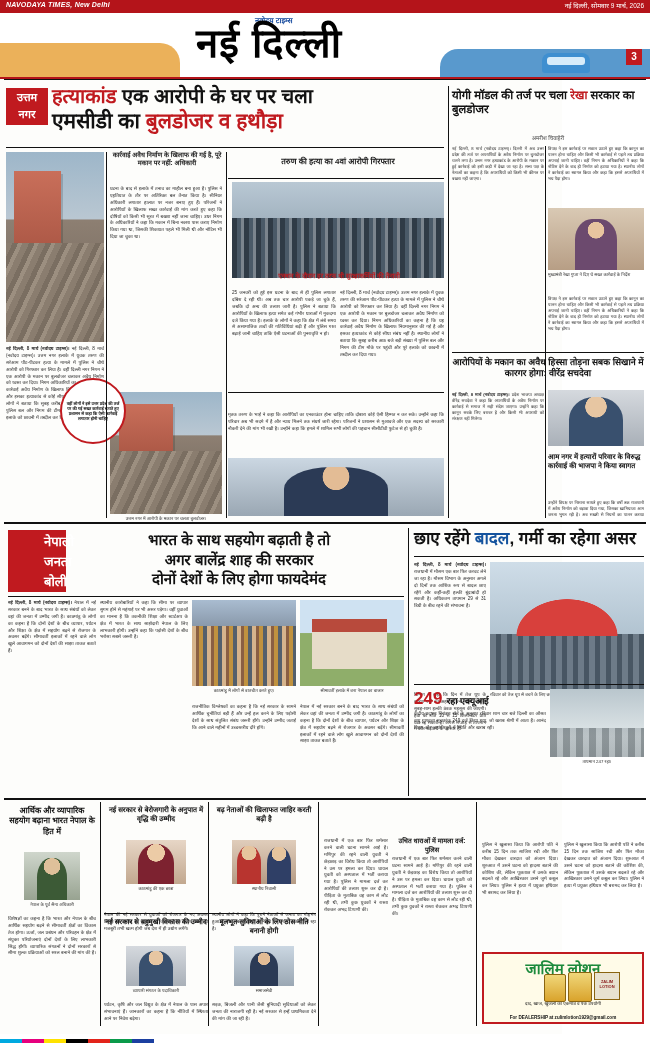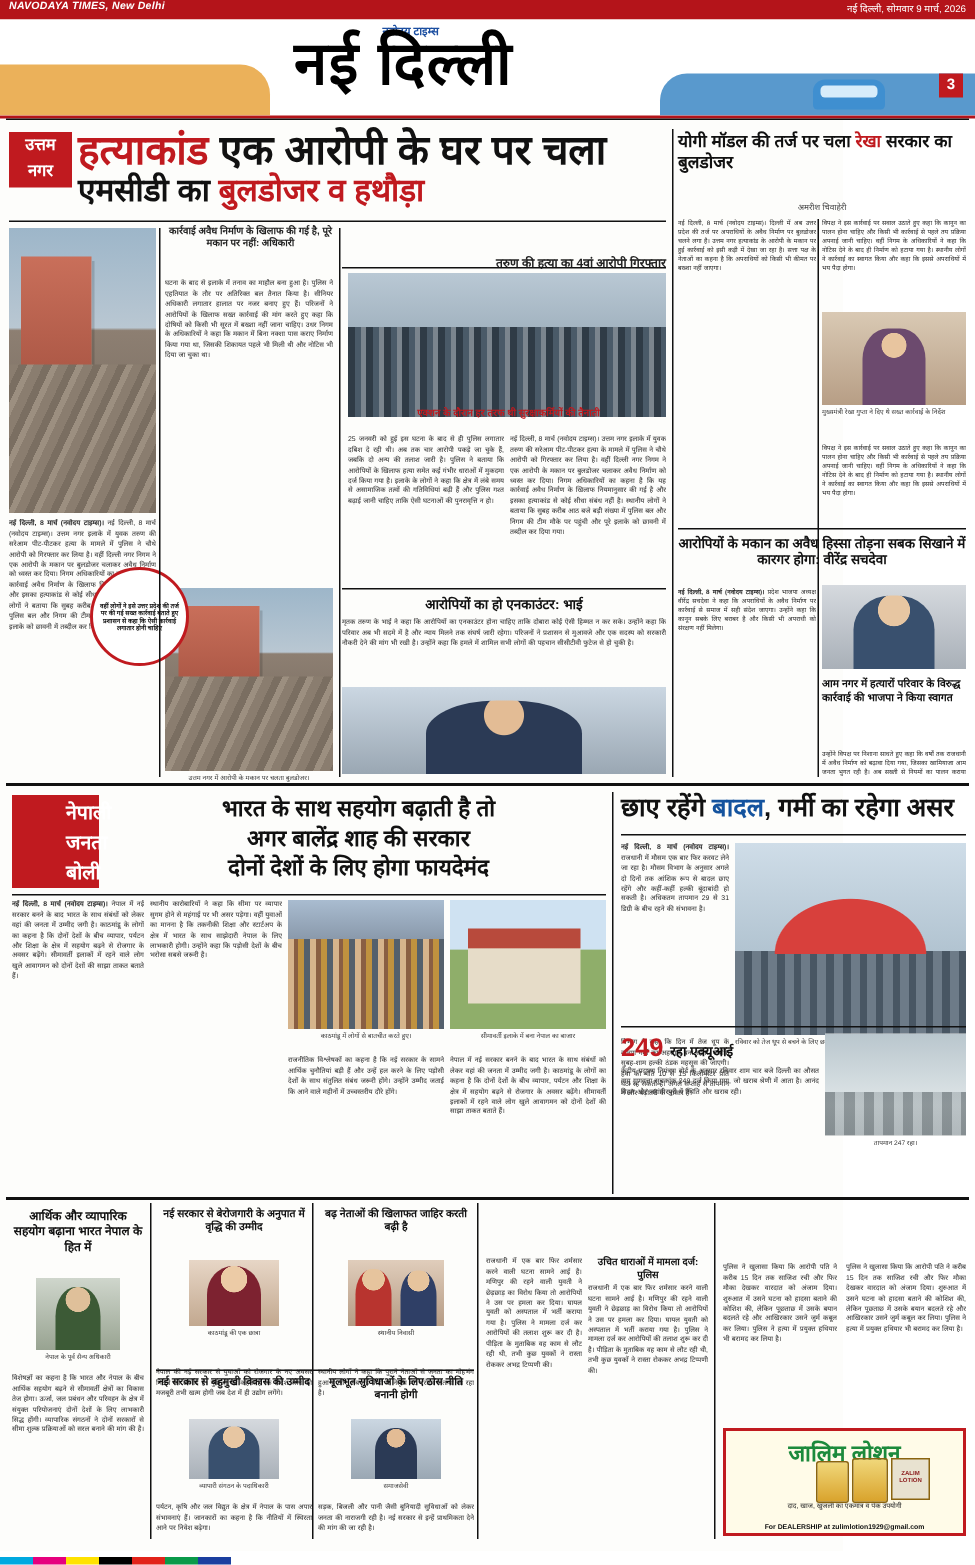--- a/index.html
+++ b/index.html
@@ -127,36 +127,36 @@
   </div>
 
   <div class="rule" style="left:4px;top:79px;width:642px;height:1px;"></div>
 
   <div class="kicker" style="position:absolute;left:6px;top:88px;width:42px;height:36px;font-size:11px;line-height:17px;padding-top:1px;">
     <div>उत्तम</div>
     <div>नगर</div>
   </div>
 
   <div class="box" style="left:52px;top:86px;width:392px;">
-    <div class="hl" style="font-size:27px;">
+    <div class="hl" style="font-size:20px;">
       <span class="red">हत्याकांड</span>
       <span>एक आरोपी के घर पर चला</span>
     </div>
     <div class="hl" style="font-size:21px;margin-top:3px;">
       <span>एमसीडी का</span>
       <span class="red">बुलडोजर व हथौड़ा</span>
     </div>
   </div>
 
   <div class="rule" style="left:6px;top:147px;width:438px;height:1px;"></div>
 
   <div class="box sub" style="left:108px;top:151px;width:118px;font-weight:bold;text-align:center;">
     <span>कार्रवाई अवैध निर्माण के खिलाफ की गई है, पूरे मकान पर नहीं: अधिकारी</span>
   </div>
-  <div class="box sub" style="left:232px;top:157px;width:212px;font-weight:bold;text-align:right;font-size:8px;margin-top:14px;">
+  <div class="box sub" style="left:232px;top:157px;width:212px;font-weight:bold;text-align:center;font-size:8px;">
     <span>तरुण की हत्या का 4वां आरोपी गिरफ्तार</span>
   </div>
   <div class="rule" style="left:228px;top:178px;width:216px;height:1px;"></div>
 
   <div class="photo" style="left:6px;top:152px;width:98px;height:190px;">
     <div class="ph-inner ph-rubble"></div>
   </div>
   <div class="photo" style="left:232px;top:182px;width:212px;height:96px;">
     <div class="ph-inner ph-police"></div>
   </div>
@@ -183,23 +183,20 @@
   </div>
   <div class="box caption" style="left:110px;top:516px;width:112px;">
     <span>उत्तम नगर में आरोपी के मकान पर चलता बुलडोजर।</span>
   </div>
 
   <div class="stamp" style="left:60px;top:378px;width:66px;height:66px;">
     <span style="font-size:4.2px;">वहीं लोगों ने इसे उत्तर प्रदेश की तर्ज पर की गई सख्त कार्रवाई बताते हुए प्रशासन से कहा कि ऐसी कार्रवाई लगातार होनी चाहिए</span>
   </div>
 
   <div class="rule" style="left:228px;top:392px;width:216px;height:1px;"></div>
-  <div class="box" style="left:228px;top:396px;width:216px;text-align:center;font-weight:bold;font-size:9px;">
-    <span>आरोपियों का हो एनकाउंटर: भाई</span>
-  </div>
   <div class="box bodytext" style="left:228px;top:412px;width:216px;height:44px;overflow:hidden;">
     <span>मृतक तरुण के भाई ने कहा कि आरोपियों का एनकाउंटर होना चाहिए ताकि दोबारा कोई ऐसी हिम्मत न कर सके। उन्होंने कहा कि परिवार अब भी सदमे में है और न्याय मिलने तक संघर्ष जारी रहेगा। परिजनों ने प्रशासन से मुआवजे और एक सदस्य को सरकारी नौकरी देने की मांग भी रखी है। उन्होंने कहा कि हमले में शामिल सभी लोगों की पहचान सीसीटीवी फुटेज से हो चुकी है।</span>
   </div>
   <div class="photo" style="left:228px;top:458px;width:216px;height:58px;">
     <div class="ph-inner ph-man"></div>
   </div>
 
   <div class="rule" style="left:448px;top:86px;width:1px;height:432px;"></div>
   <div class="rule" style="left:106px;top:152px;width:1px;height:366px;"></div>
   <div class="rule" style="left:226px;top:152px;width:1px;height:366px;"></div>

